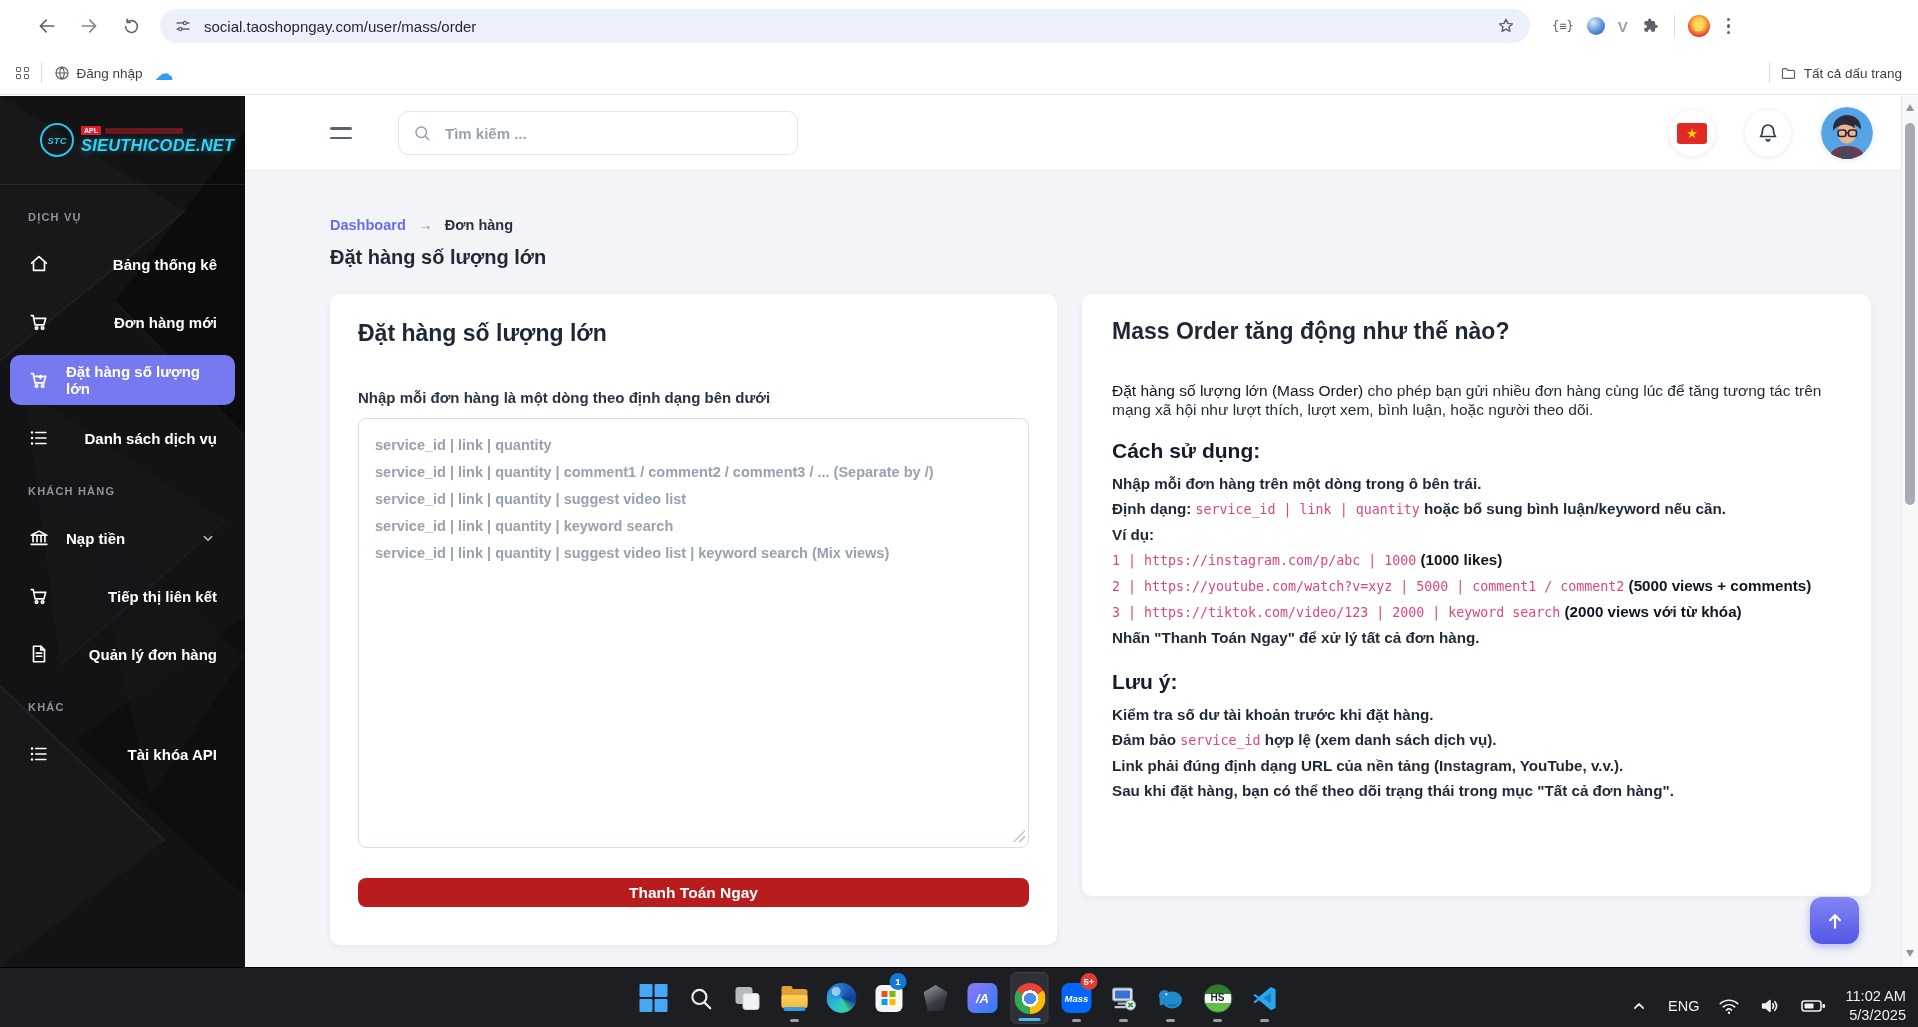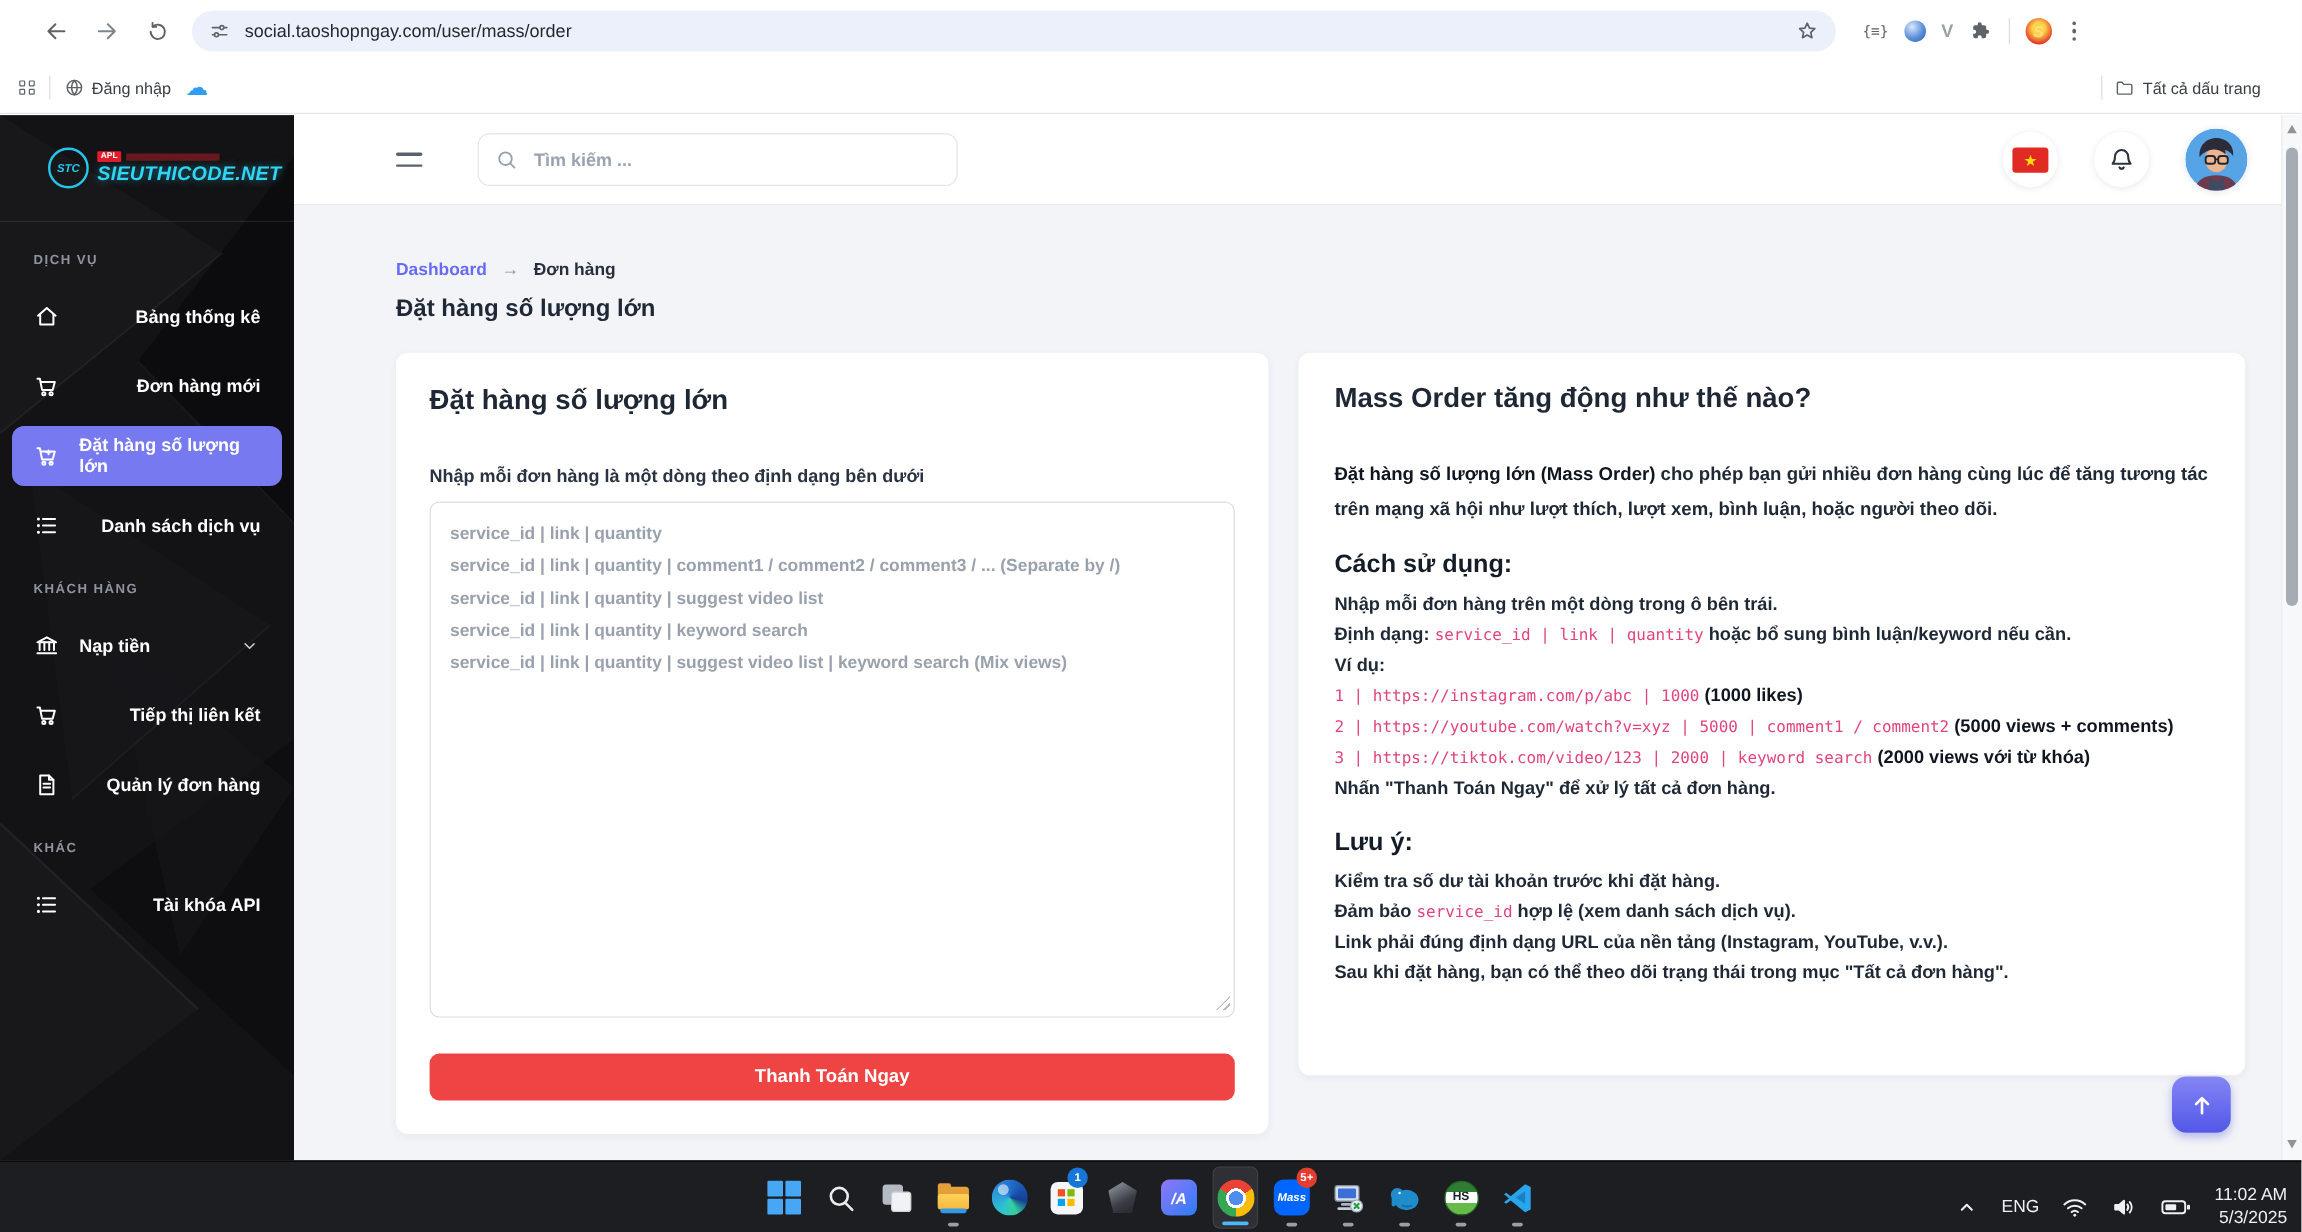--- a/index.html
+++ b/index.html
@@ -22,21 +22,21 @@
   .kebab{display:flex;flex-direction:column;gap:3px;padding:4px;}
   .kebab i{width:3.5px;height:3.5px;border-radius:50%;background:#5f6368;}
   
   .bookmarks{position:absolute;top:52px;left:0;width:1918px;height:43px;background:#fff;border-bottom:1px solid #e3e5e9;box-sizing:border-box;display:flex;align-items:center;font-size:13.5px;color:#3c4043;}
   .bm-left{display:flex;align-items:center;gap:12px;padding-left:16px;}
   .apps-grid{display:grid;grid-template-columns:5px 5px;grid-template-rows:5px 5px;gap:2.5px;}
   .apps-grid i{border:1.6px solid #5f6368;border-radius:1px;}
   .bm-sep{width:1px;height:20px;background:#dadce0;}
   .bm-item{display:flex;align-items:center;gap:7px;}
   .cloud{color:#2f9df4;font-size:19px;line-height:1;}
-  .bm-right{margin-left:auto;display:flex;align-items:center;gap:10px;padding-right:34px;}
+  .bm-right{margin-left:auto;display:flex;align-items:center;gap:10px;padding-right:16px;}
   
   .viewport{position:absolute;top:96px;left:0;width:1918px;height:871px;background:#f3f4f8;}
   
   .sidebar{position:absolute;left:0;top:0;width:245px;height:871px;background:#131315;overflow:hidden;}
   .side-bg{position:absolute;inset:0;}
   .side-content{position:relative;z-index:1;color:#fff;}
   .logo-row{height:88px;display:flex;align-items:center;padding-left:40px;border-bottom:1px solid rgba(255,255,255,.09);text-align:center;}
   .logo-circle{width:34px;height:34px;flex:0 0 34px;border:2px solid #24c7ec;border-radius:50%;color:#24c7ec;font-size:9.5px;font-weight:800;font-style:italic;display:flex;align-items:center;justify-content:center;box-sizing:border-box;}
   .logo-stack{margin-left:7px;}
   .logo-topline{display:flex;align-items:center;gap:4px;height:10px;}
@@ -71,23 +71,23 @@
   .page-title{margin:13px 0 0;font-size:20px;font-weight:700;color:#1f2835;}
   .cards{display:flex;gap:25px;margin-top:25px;align-items:flex-start;}
   .card{background:#fff;border-radius:10px;box-shadow:0 2px 7px rgba(25,35,60,.05);box-sizing:border-box;}
   .form-card{width:727px;height:651px;padding:26px 28px;}
   .card h2{margin:0;font-size:23px;font-weight:700;color:#1e2734;}
   .form-label{margin-top:42px;font-size:15px;font-weight:700;color:#2a3342;}
   .ta-wrap{position:relative;margin-top:12px;}
   .ta-wrap textarea{display:block;width:100%;height:430px;box-sizing:border-box;border:1px solid #d9dde5;border-radius:8px;padding:13px 16px;font-family:"Liberation Sans",sans-serif;font-size:14.5px;font-weight:700;color:#39414e;line-height:27px;resize:none;outline:none;background:#fff;}
   .ta-wrap textarea::placeholder{color:#99a1ad;}
   .ta-handle{position:absolute;right:4px;bottom:6px;width:12px;height:12px;background:repeating-linear-gradient(135deg,transparent 0 3px,#b6bcc7 3px 4.6px);clip-path:polygon(100% 0,100% 100%,0 100%);}
-  .pay-btn{margin-top:30px;width:100%;height:39px;background:#ef4444;border:none;border-radius:8px;color:#fff;font-size:15.5px;font-weight:700;font-family:inherit;cursor:pointer;}
+  .pay-btn{margin-top:30px;width:100%;height:29px;background:#b91c1c;border:none;border-radius:8px;color:#fff;font-size:15.5px;font-weight:700;font-family:inherit;cursor:pointer;}
   .help-card{width:789px;min-height:602px;padding:24px 30px 30px;}
-  .help-intro{margin-top:36px;font-size:15.5px;line-height:29px;font-weight:700;}
+  .help-intro{margin-top:36px;font-size:15.5px;line-height:19px;font-weight:400;}
   .help-h3{margin:20px 0 8px;font-size:21px;font-weight:800;color:#141c28;}
   .rich-line{font-size:15.2px;line-height:25px;font-weight:700;}
   .seg-normal{color:#1f2835;}
   .seg-bold{color:#0f1620;}
   .seg-code{font-family:"DejaVu Sans Mono","Liberation Mono",monospace;font-size:13.3px;font-weight:400;color:#e2447e;}
   .scroll-top{position:absolute;right:42px;bottom:23px;width:49px;height:47px;border-radius:12px;background:linear-gradient(180deg,#8486f4,#5257e8);border:none;display:flex;align-items:center;justify-content:center;cursor:pointer;box-shadow:0 3px 8px rgba(60,70,200,.35);}
   
   .pagebar{position:absolute;right:0;top:0;width:17px;height:871px;background:#f7f8fa;border-left:1px solid #e9eaee;box-sizing:border-box;}
   .sb-up{position:absolute;top:8px;left:3.5px;width:0;height:0;border-left:4.5px solid transparent;border-right:4.5px solid transparent;border-bottom:7px solid #8e939c;}
   .sb-thumb{position:absolute;top:27px;left:3px;width:10px;height:382px;background:#a7abb4;border-radius:5px;}

